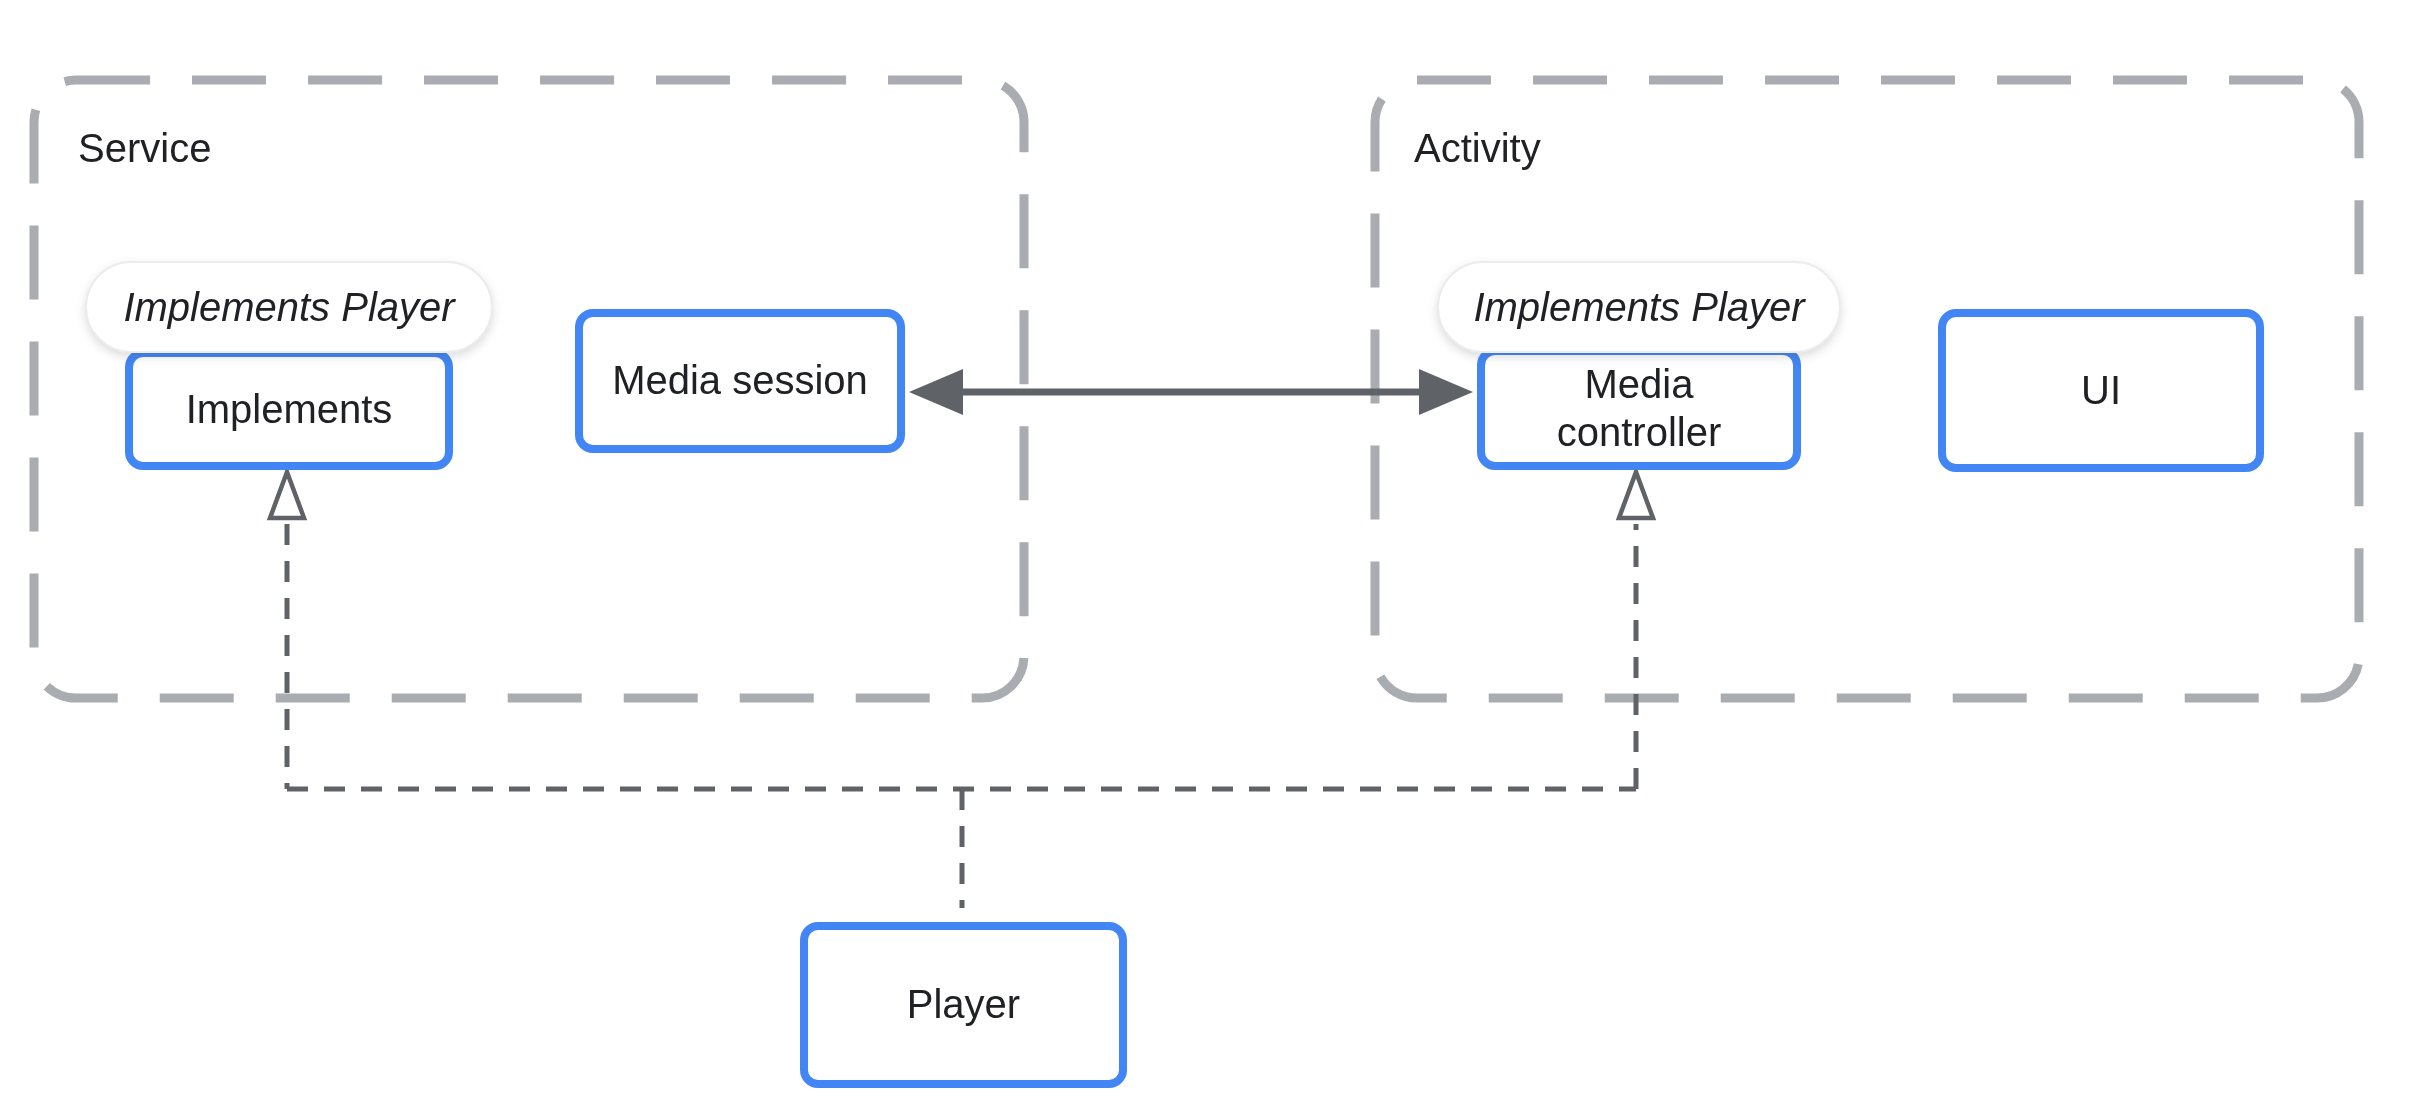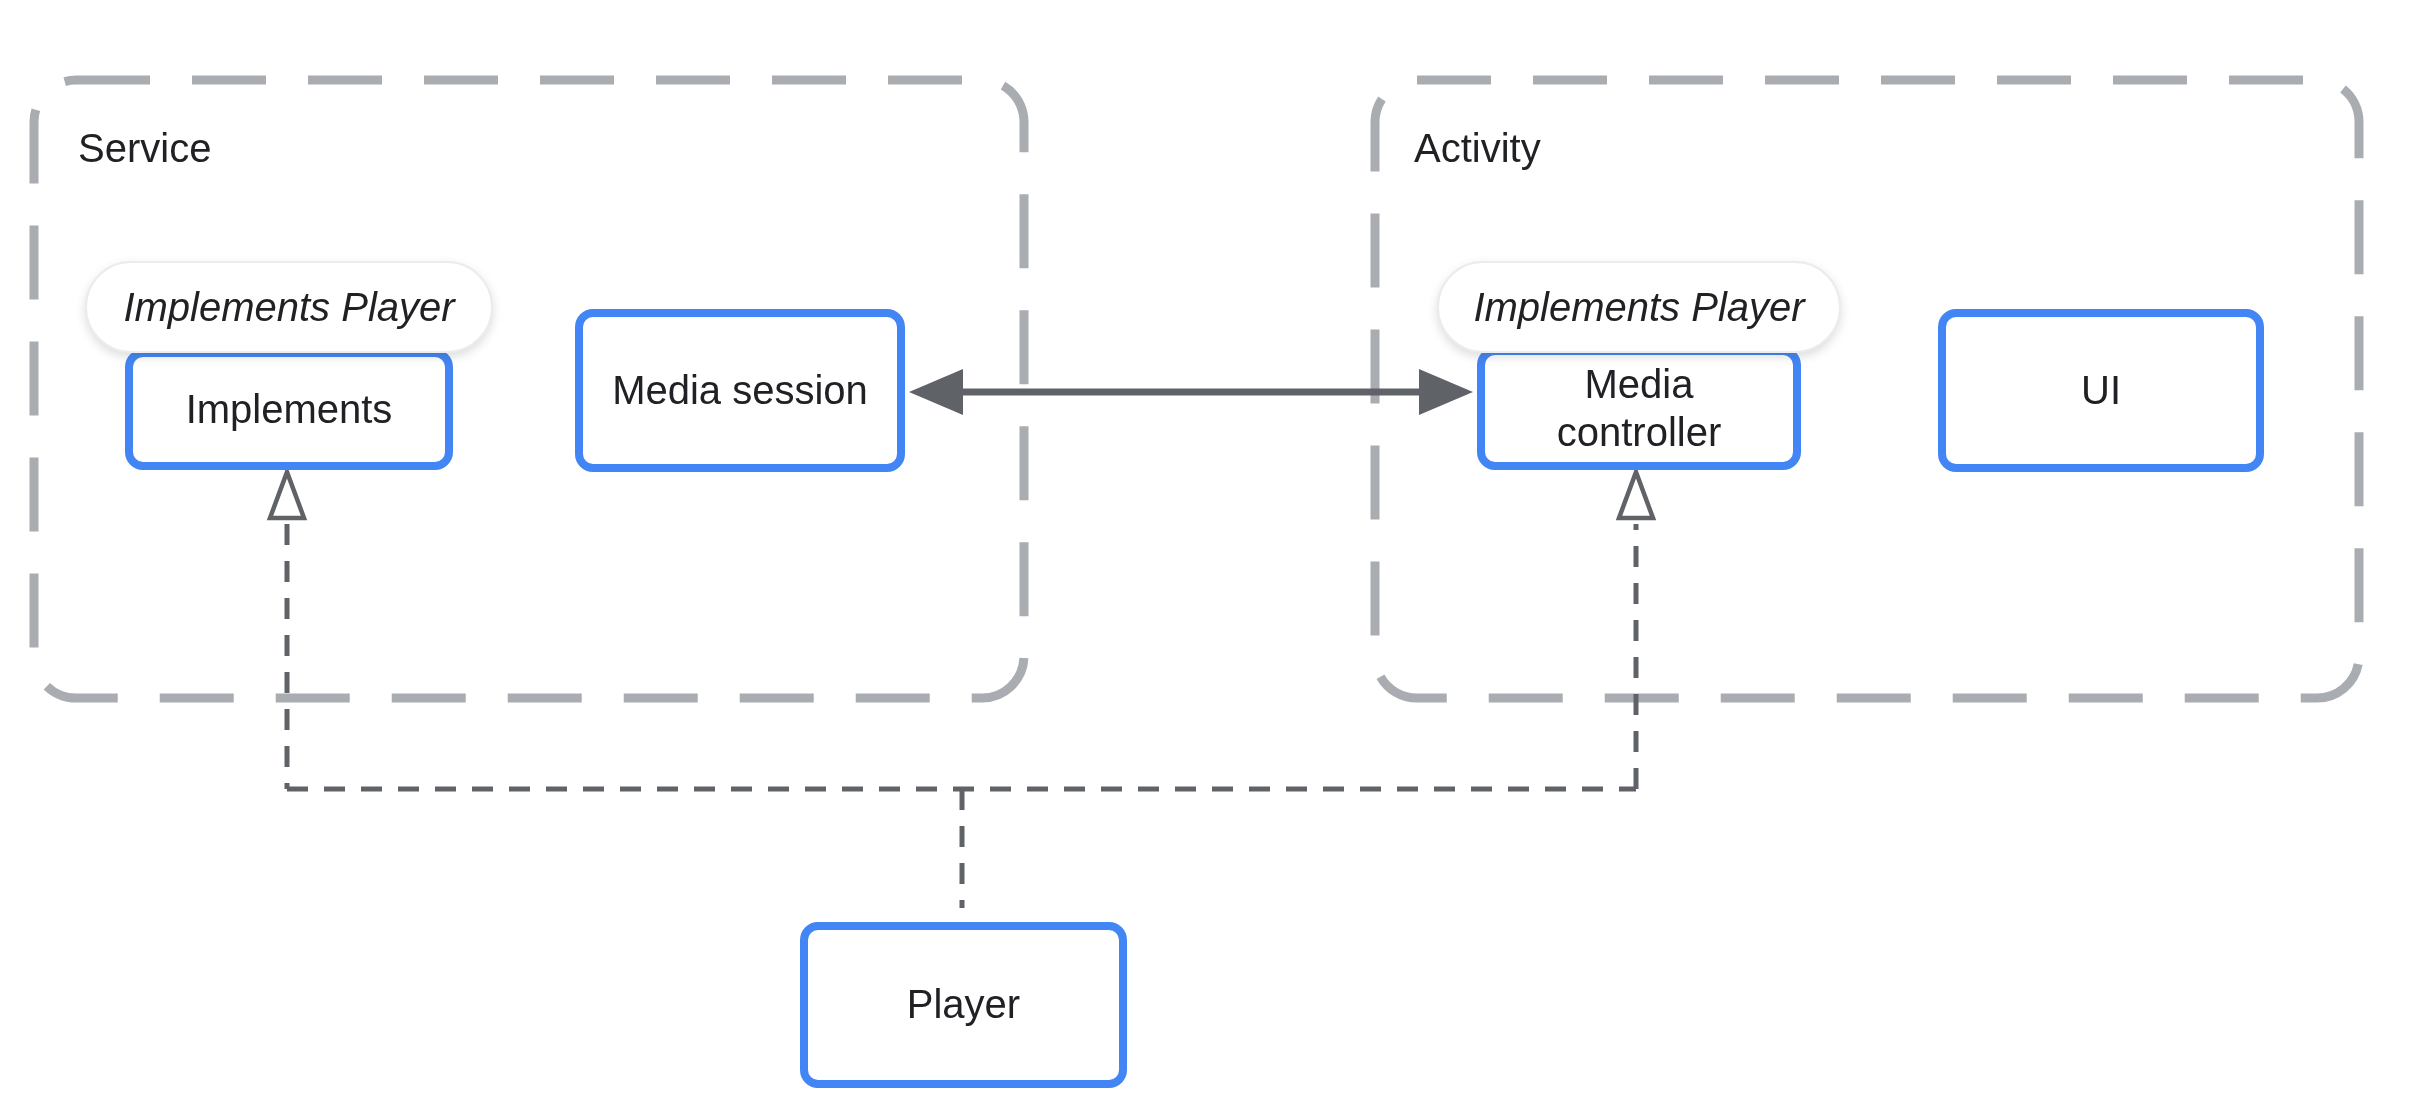--- a/index.html
+++ b/index.html
@@ -69,21 +69,21 @@
     <path class="arrow-head" d="M1473,392 L1419,369 L1419,415 Z"></path>
   </svg>
 
   <div class="container-label" style="left:78px;top:126px;">Service</div>
   <div class="container-label" style="left:1414px;top:126px;text-align:center;">Activity</div>
 
   <div class="node" style="left:125px;top:349px;width:328px;height:121px;">
     <span class="label">Implements</span>
   </div>
 
-  <div class="node" style="left:575px;top:309px;width:330px;height:163px;">
+  <div class="node" style="left:575px;top:309px;width:330px;height:144px;">
     <span class="label">Media session</span>
   </div>
 
   <div class="node" style="left:1477px;top:347px;width:324px;height:123px;">
     <span class="label">Media
 controller</span>
   </div>
 
   <div class="node" style="left:1938px;top:309px;width:326px;height:163px;">
     <span class="label">UI</span>

